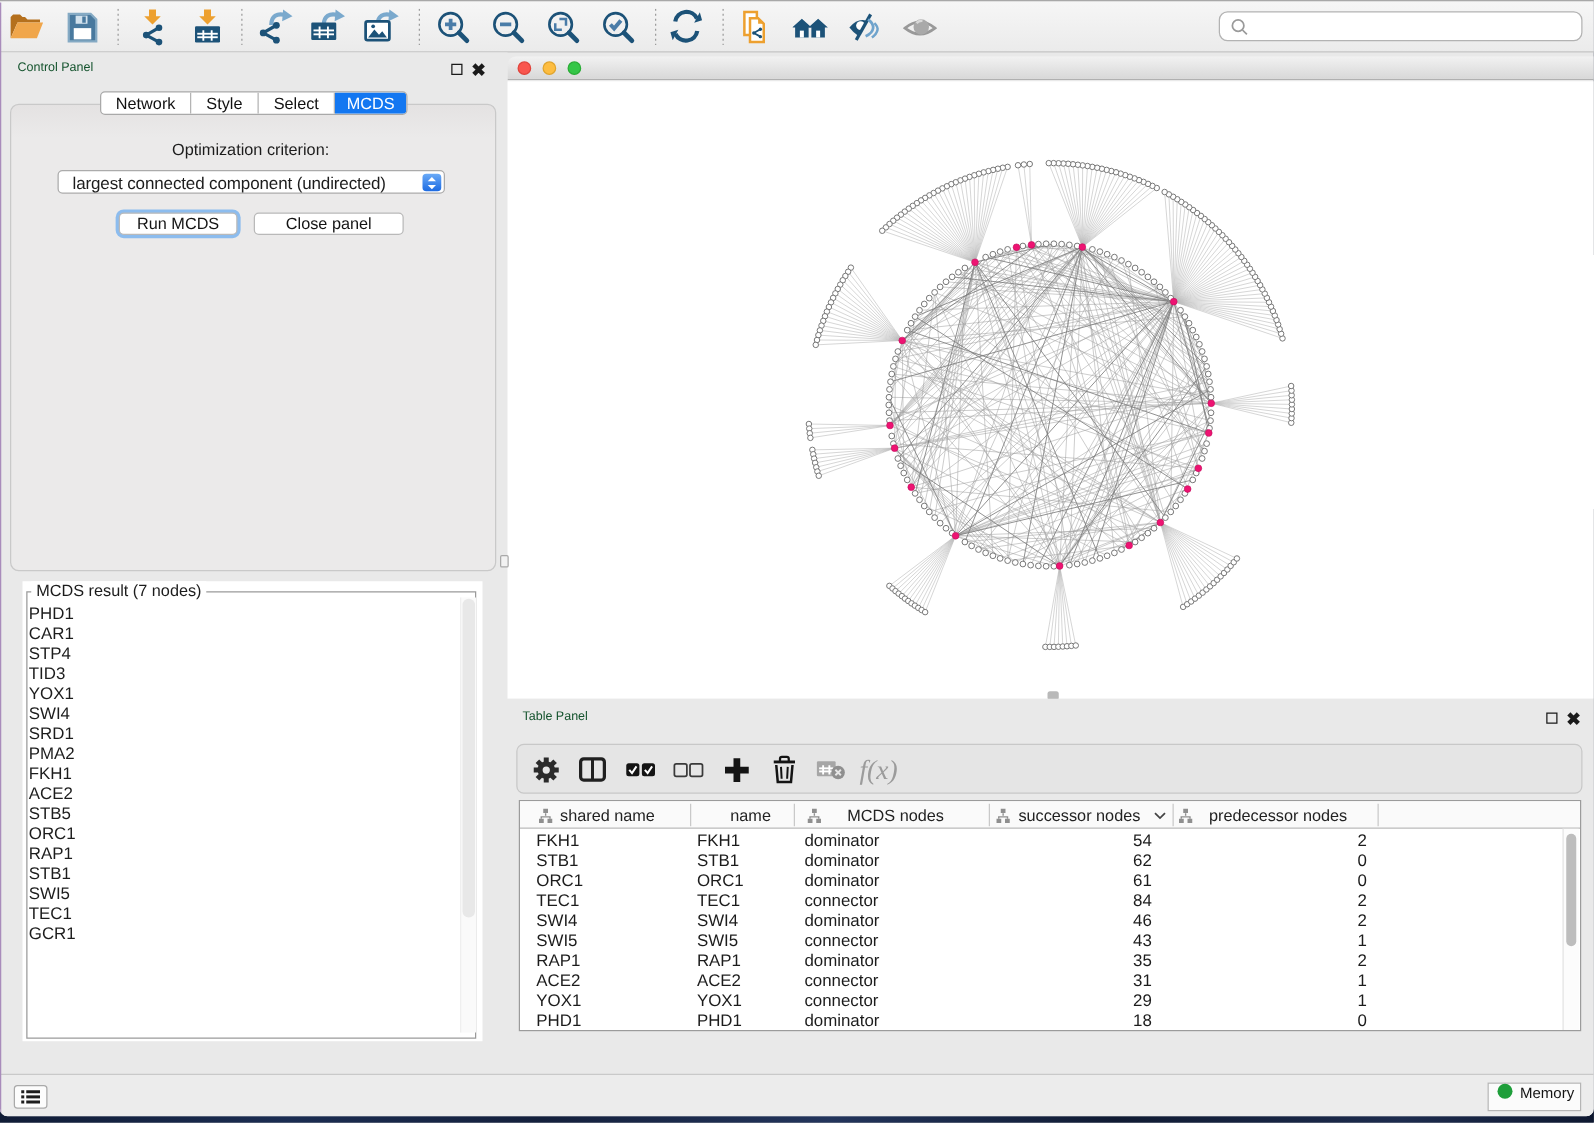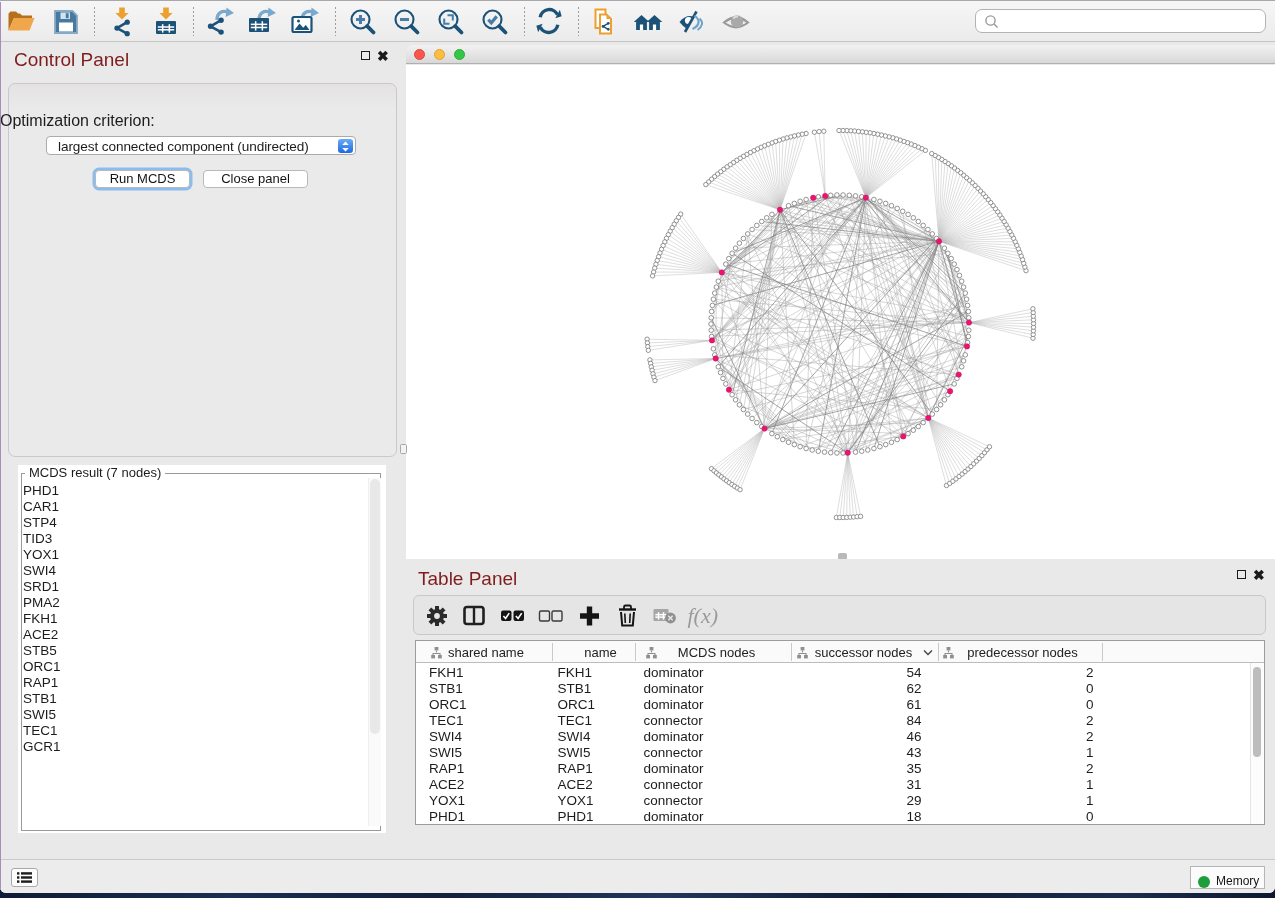--- a/index.html
+++ b/index.html
@@ -4,35 +4,35 @@
 html,body{width:1275px;height:898px;overflow:hidden}
 body{font-family:"Liberation Sans",sans-serif;font-size:13px;color:#1c1c1c;background:#17233f}
 #wall{position:absolute;left:0;top:880px;width:1275px;height:18px;background:linear-gradient(90deg,#101c36,#1b2d52 18%,#14203c 34%,#23355c 52%,#101b33 70%,#1d2c4e 88%,#0e1830)}
 #app{position:absolute;left:0;top:0;width:1275px;height:893px;background:#e9e9e9;border-radius:0 0 6px 6px;overflow:hidden}
 #pedge{position:absolute;left:0;top:2px;width:1px;height:889px;background:#a98cbb;z-index:60}
 #toolbar{position:absolute;left:0;top:0;width:1275px;height:42px;background:linear-gradient(#f6f6f6,#ebebeb);border-top:1px solid #a8a8a8;border-bottom:1px solid #c5c5c5}
 .tbi{position:absolute}
 .tsep{position:absolute;top:6px;width:1px;height:29px;background-image:linear-gradient(#9c9c9c 38%,rgba(0,0,0,0) 0%);background-size:1px 4px}
 #search{position:absolute;left:975px;top:8px;width:291px;height:24px;background:#fff;border:1px solid #b3b3b3;border-radius:7px}
 #leftpanel{position:absolute;left:0;top:42px;width:401px;height:817px;background:#e9e9e9}
-.ptitle{position:absolute;font-size:19px;color:#7f1d1d}
+.ptitle{position:absolute;font-size:10px;color:#14532d}
 .wmax{position:absolute;width:9px;height:9px;border:1.6px solid #1a1a1a}
 .wclose{position:absolute;font-size:14px;font-weight:bold;color:#1a1a1a;line-height:11px}
 #tabs{position:absolute;left:80px;top:31px;height:19px;display:flex;border:1px solid #a9a9a9;border-radius:4px;overflow:hidden;background:#fff;z-index:5}
 #tabs div{height:100%;display:flex;align-items:center;justify-content:center;border-right:1px solid #b4b4b4;font-size:13px;color:#111}
 #tabs div:last-child{border-right:none}
 #tabs .sel{background:#1377f1;color:#fff}
 #cbox{position:absolute;left:8px;top:41px;width:389px;height:374px;border:1px solid #c9c9c9;border-radius:7px;background:linear-gradient(#e4e2e2,#ebeaea 26px)}
-#optlab{position:absolute;left:0;top:70px;width:401px;font-size:16px}
+#optlab{position:absolute;left:0;top:70px;width:401px;text-align:center;font-size:13px}
 #dropdown{position:absolute;left:46px;top:94px;width:310px;height:19px;background:#fff;border:1px solid #ababab;border-radius:4px}
 #dropdown span{position:absolute;left:11px;top:1.5px;font-size:13.6px;letter-spacing:-0.1px}
 #spin{position:absolute;right:2px;top:1.5px;width:15px;height:14.5px;border-radius:3px;background:linear-gradient(#6aaaf7,#1d6be2)}
 .btn{position:absolute;height:18px;background:#fff;border:1px solid #b9b9b9;border-radius:4px;text-align:center;font-size:13px;line-height:16px;color:#141414}
 #runbtn{left:95px;top:128px;width:95px;box-shadow:0 0 0 2.5px #8cbcee}
-#closebtn{left:203px;top:128px;width:105px}
+#closebtn{left:203px;top:128px;width:120px}
 #mcdspanel{position:absolute;left:18px;top:423px;width:368px;height:368px;background:#fff}
 #mcdsborder{position:absolute;left:3px;top:8px;width:360px;height:358px;border:1px solid #9a9a9a}
 #mcdstitle{position:absolute;left:7px;top:0px;background:#fff;padding:0 4px;font-size:13px;white-space:nowrap}
 #mcdslist{position:absolute;left:5px;top:18px;font-size:13.5px;line-height:16px}
 #mcdssb{position:absolute;right:5.5px;top:13px;width:13px;height:348px;background:#fafafa;border-left:1px solid #efefef}
 #mcdssb i{position:absolute;left:1.5px;top:1px;width:9.5px;height:255px;background:#e8e8e8;border-radius:5px}
 #vsplit{position:absolute;left:401px;top:42px;width:5px;height:817px;background:#e9e9e9}
 #vhandle{position:absolute;left:399.5px;top:444px;width:7px;height:10px;background:#f2f2f2;border:1px solid #a9a9a9;border-radius:1.5px;z-index:20}
 #netwin{position:absolute;left:406px;top:45px;width:869px;height:514px}
 #nettitle{position:absolute;left:0;top:0;width:869px;height:18.5px;background:linear-gradient(#f2f2f2,#d8d8d8);border-bottom:1px solid #b0b0b0;border-top-left-radius:7px}
@@ -48,21 +48,21 @@
 .trow{position:absolute;font-size:13.5px;color:#1c1c1c;white-space:pre}
 .num{position:absolute;font-size:13.5px;color:#1c1c1c;text-align:right}
 #tsb{position:absolute;right:1px;top:22px;width:13px;height:161px;background:#fcfcfc;border-left:1px solid #e3e3e3}
 #tsb i{position:absolute;left:2px;top:4px;width:8px;height:90px;background:#bdbdbd;border-radius:4px}
 #btabs{position:absolute;left:250px;top:275px;height:19px;display:flex;border:1px solid #a9a9a9;border-radius:4px;overflow:hidden;background:#fff}
 #btabs div{height:100%;display:flex;align-items:center;justify-content:center;border-right:1px solid #b4b4b4;font-size:13px;color:#111}
 #btabs div:last-child{border-right:none}
 #btabs .sel{background:#1377f1;color:#fff}
 #statusbar{position:absolute;left:0;top:859px;width:1275px;height:34px;background:#ececec;border-top:1px solid #c9c9c9}
 #listbtn{position:absolute;left:11px;top:8px;width:27px;height:19px;background:#fcfcfc;border:1px solid #a9a9a9;border-radius:3px}
-#membtn{position:absolute;left:1190px;top:6px;width:75px;height:23px;background:#fbfbfb;border:1px solid #b5b5b5;display:flex;align-items:flex-end}
+#membtn{position:absolute;left:1190px;top:6px;width:75px;height:23px;background:#fbfbfb;border:1px solid #b5b5b5;display:flex;align-items:flex-start}
 #memdot{width:12px;height:12px;border-radius:50%;background:#1e9e3a;margin-left:7px}
 #membtn span{font-size:12px;margin-left:6px;color:#141414}
 </style></head><body>
 <div id="wall"></div>
 <div id="app">
     <div id="toolbar">
       <div class="tbi" style="left:6px;top:6px"><svg width="30" height="30" viewBox="0 0 30 30" style="">
           <path d="M2.5 23.5 V6.5 L4.5 4.5 H10 L12 6.5 H14 L16 8.5 H26 V11 H8 Z" fill="#b5701d"></path>
           <path d="M2.5 23.5 L8 11 H28.5 L23.5 23.5 Z" fill="#f0a64b"></path>
         </svg></div>
@@ -174,20 +174,26 @@
           <circle cx="6.5" cy="6.5" r="4.6" stroke="#9a9a9a" stroke-width="1.4" fill="none"></circle>
           <path d="M10 10l3.5 3.5" stroke="#9a9a9a" stroke-width="1.4"></path>
         </svg>
       </div>
     </div>
     <div id="leftpanel">
       <div class="ptitle" style="left:14px;top:7px">Control Panel</div>
       <div class="wmax" style="left:361px;top:9px"></div>
       <div class="wclose" style="left:377px;top:9px">✖</div>
       <div id="cbox"></div>
+      <div id="tabs">
+        <div style="width:72px">Network</div>
+        <div style="width:54px">Style</div>
+        <div style="width:61px">Select</div>
+        <div class="sel" style="width:57px">MCDS</div>
+      </div>
       <div id="optlab">Optimization criterion:</div>
       <div id="dropdown">
         <span>largest connected component (undirected)</span>
         <div id="spin"><svg width="15" height="15">
             <path d="M4.2 6 L7.5 2.6 L10.8 6Z" fill="#fff"></path>
             <path d="M4.2 9 L7.5 12.4 L10.8 9Z" fill="#fff"></path>
           </svg></div>
       </div>
       <div class="btn" id="runbtn">Run MCDS</div>
       <div class="btn" id="closebtn">Close panel</div>

